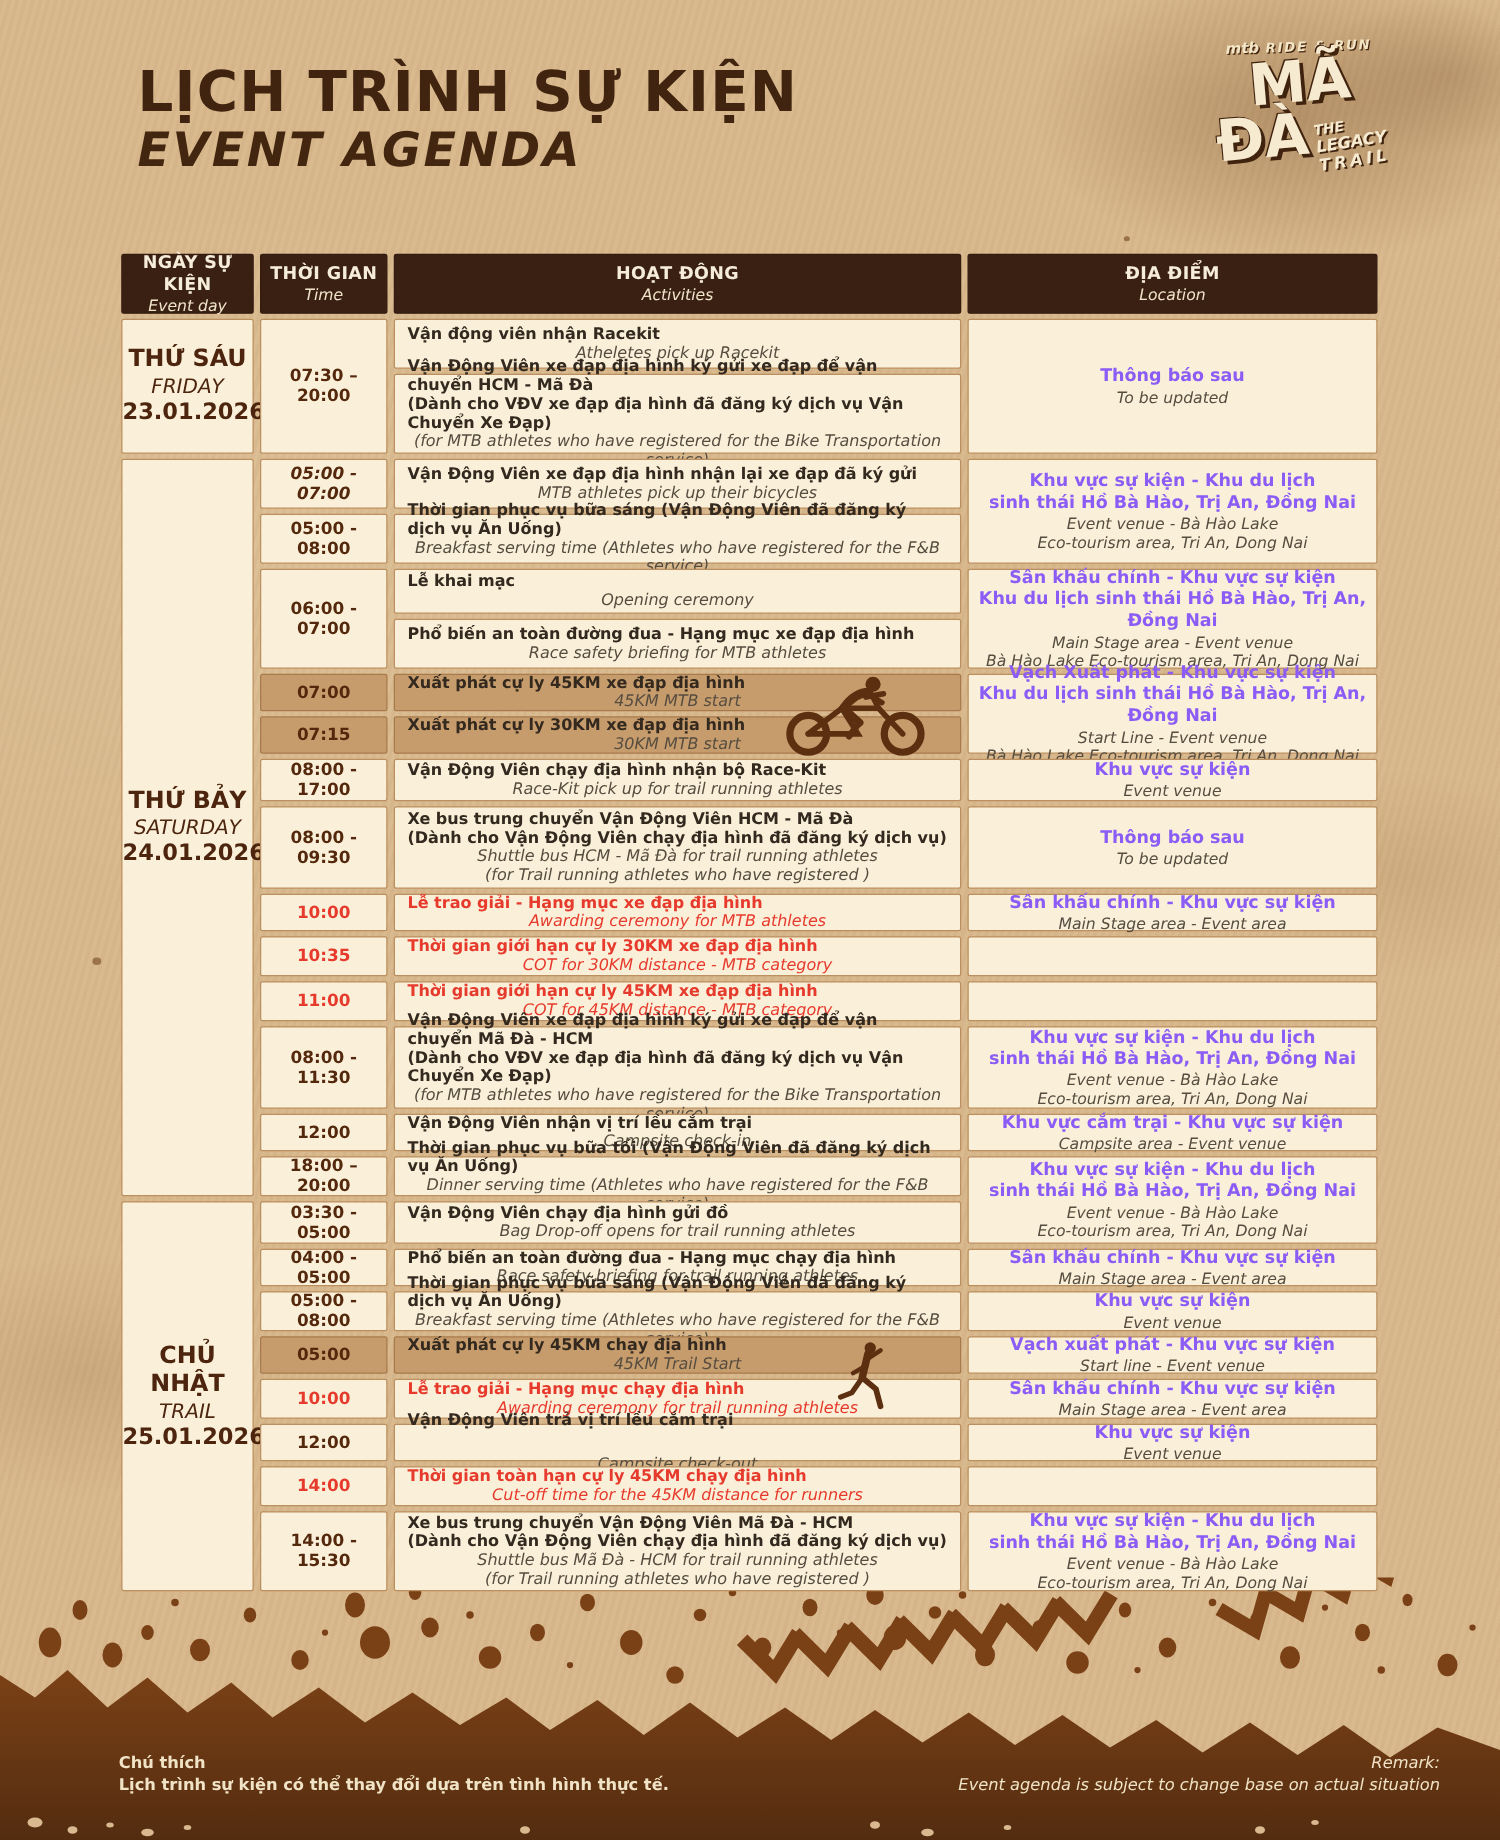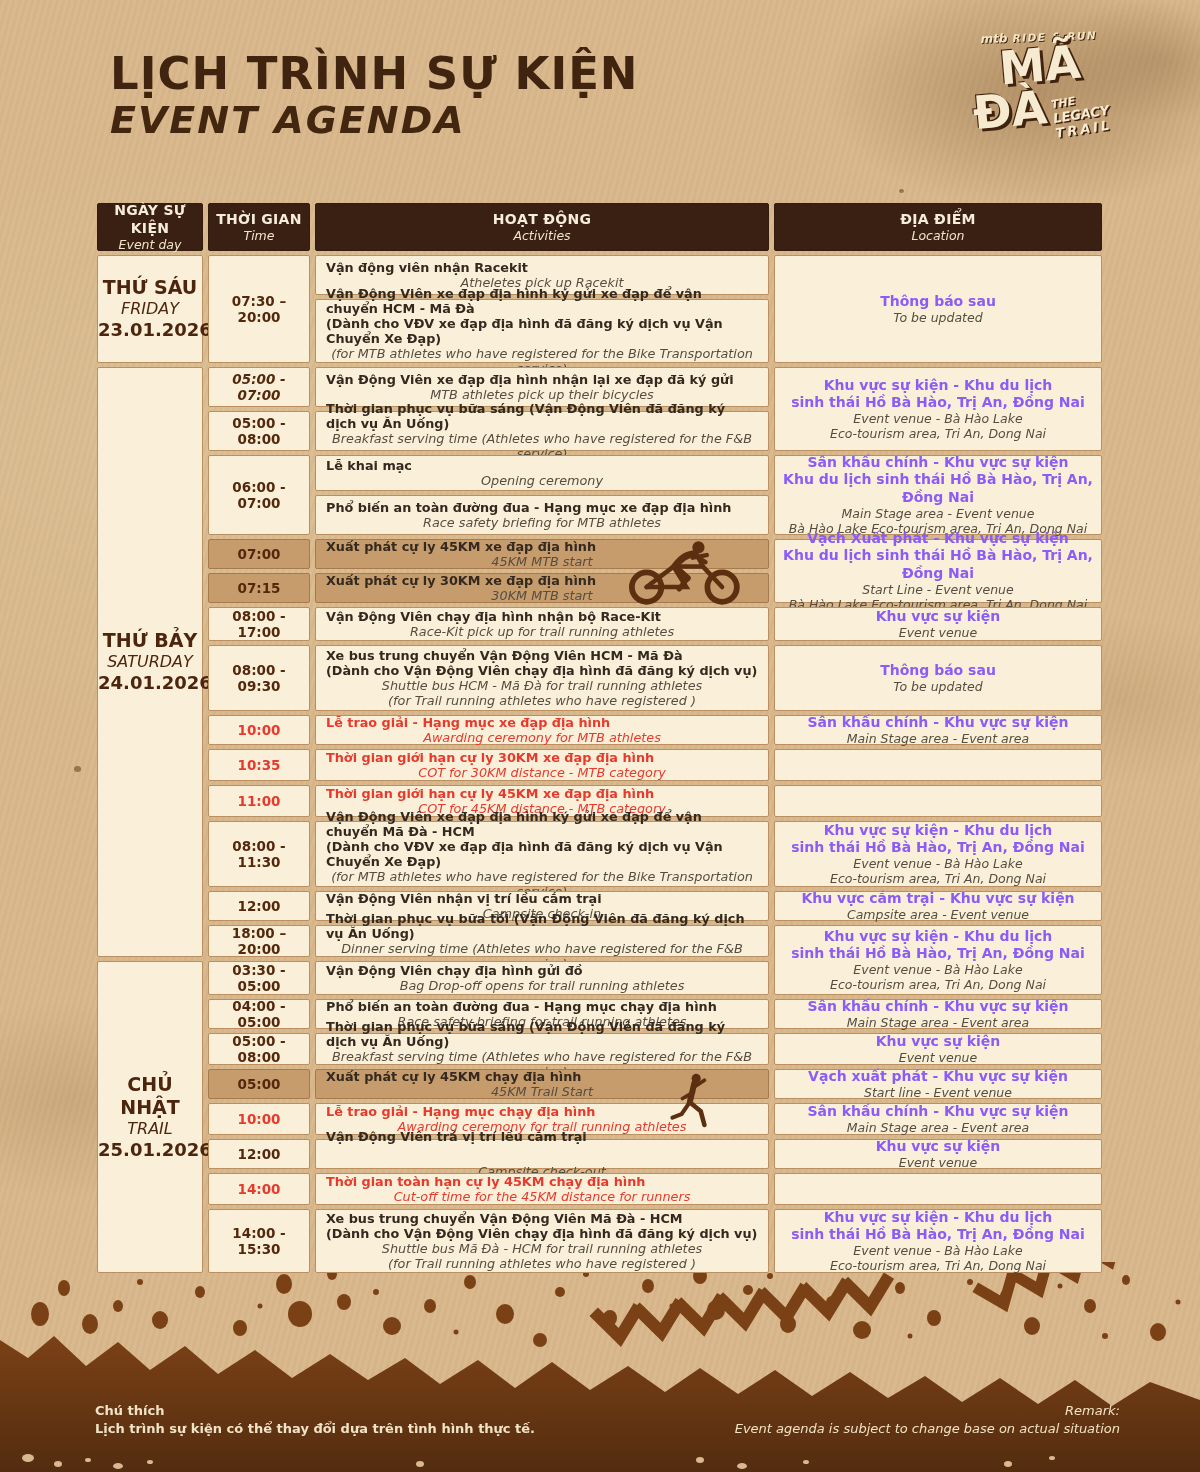--- a/index.html
+++ b/index.html
@@ -51,21 +51,21 @@
   .len{color:#564d40;font-style:italic;font-size:12.5px;line-height:1.2;}
   .red .tt,.red .avn,.red .aen{color:#e63a2d;}
   .cell-icon{position:absolute;z-index:5;pointer-events:none;display:block;}
   .pos-biker{right:8px;top:1px;width:150px;height:64px;}
   .pos-runner{right:48px;top:2px;width:54px;height:64px;}
   
   .grunge{position:absolute;left:0;top:1262px;width:1200px;height:210px;z-index:1;}
   .footer-note{position:absolute;left:95px;top:1402px;z-index:3;color:#f0e3c6;}
   .fn-title{font-weight:700;font-size:13px;line-height:1.4;}
   .fn-body{font-weight:700;font-size:13px;line-height:1.4;}
-  .footer-remark{position:absolute;right:80px;top:1402px;z-index:3;color:#f0e3c6;text-align:right;font-style:italic;}
+  .footer-remark{position:absolute;right:48px;top:1402px;z-index:3;color:#f0e3c6;text-align:right;font-style:italic;}
   .fr-title{font-size:13px;line-height:1.4;}
   .fr-body{font-size:13px;line-height:1.4;}
   
   .speck{position:absolute;border-radius:50%;background:rgba(104,58,22,.55);z-index:1;}
   .s1{left:74px;top:766px;width:7px;height:6px;}
   .s2{left:210px;top:1192px;width:6px;height:5px;}
   .s3{left:565px;top:1040px;width:4px;height:4px;}
   .s4{left:899px;top:189px;width:5px;height:4px;}
 </style>
 </head>

